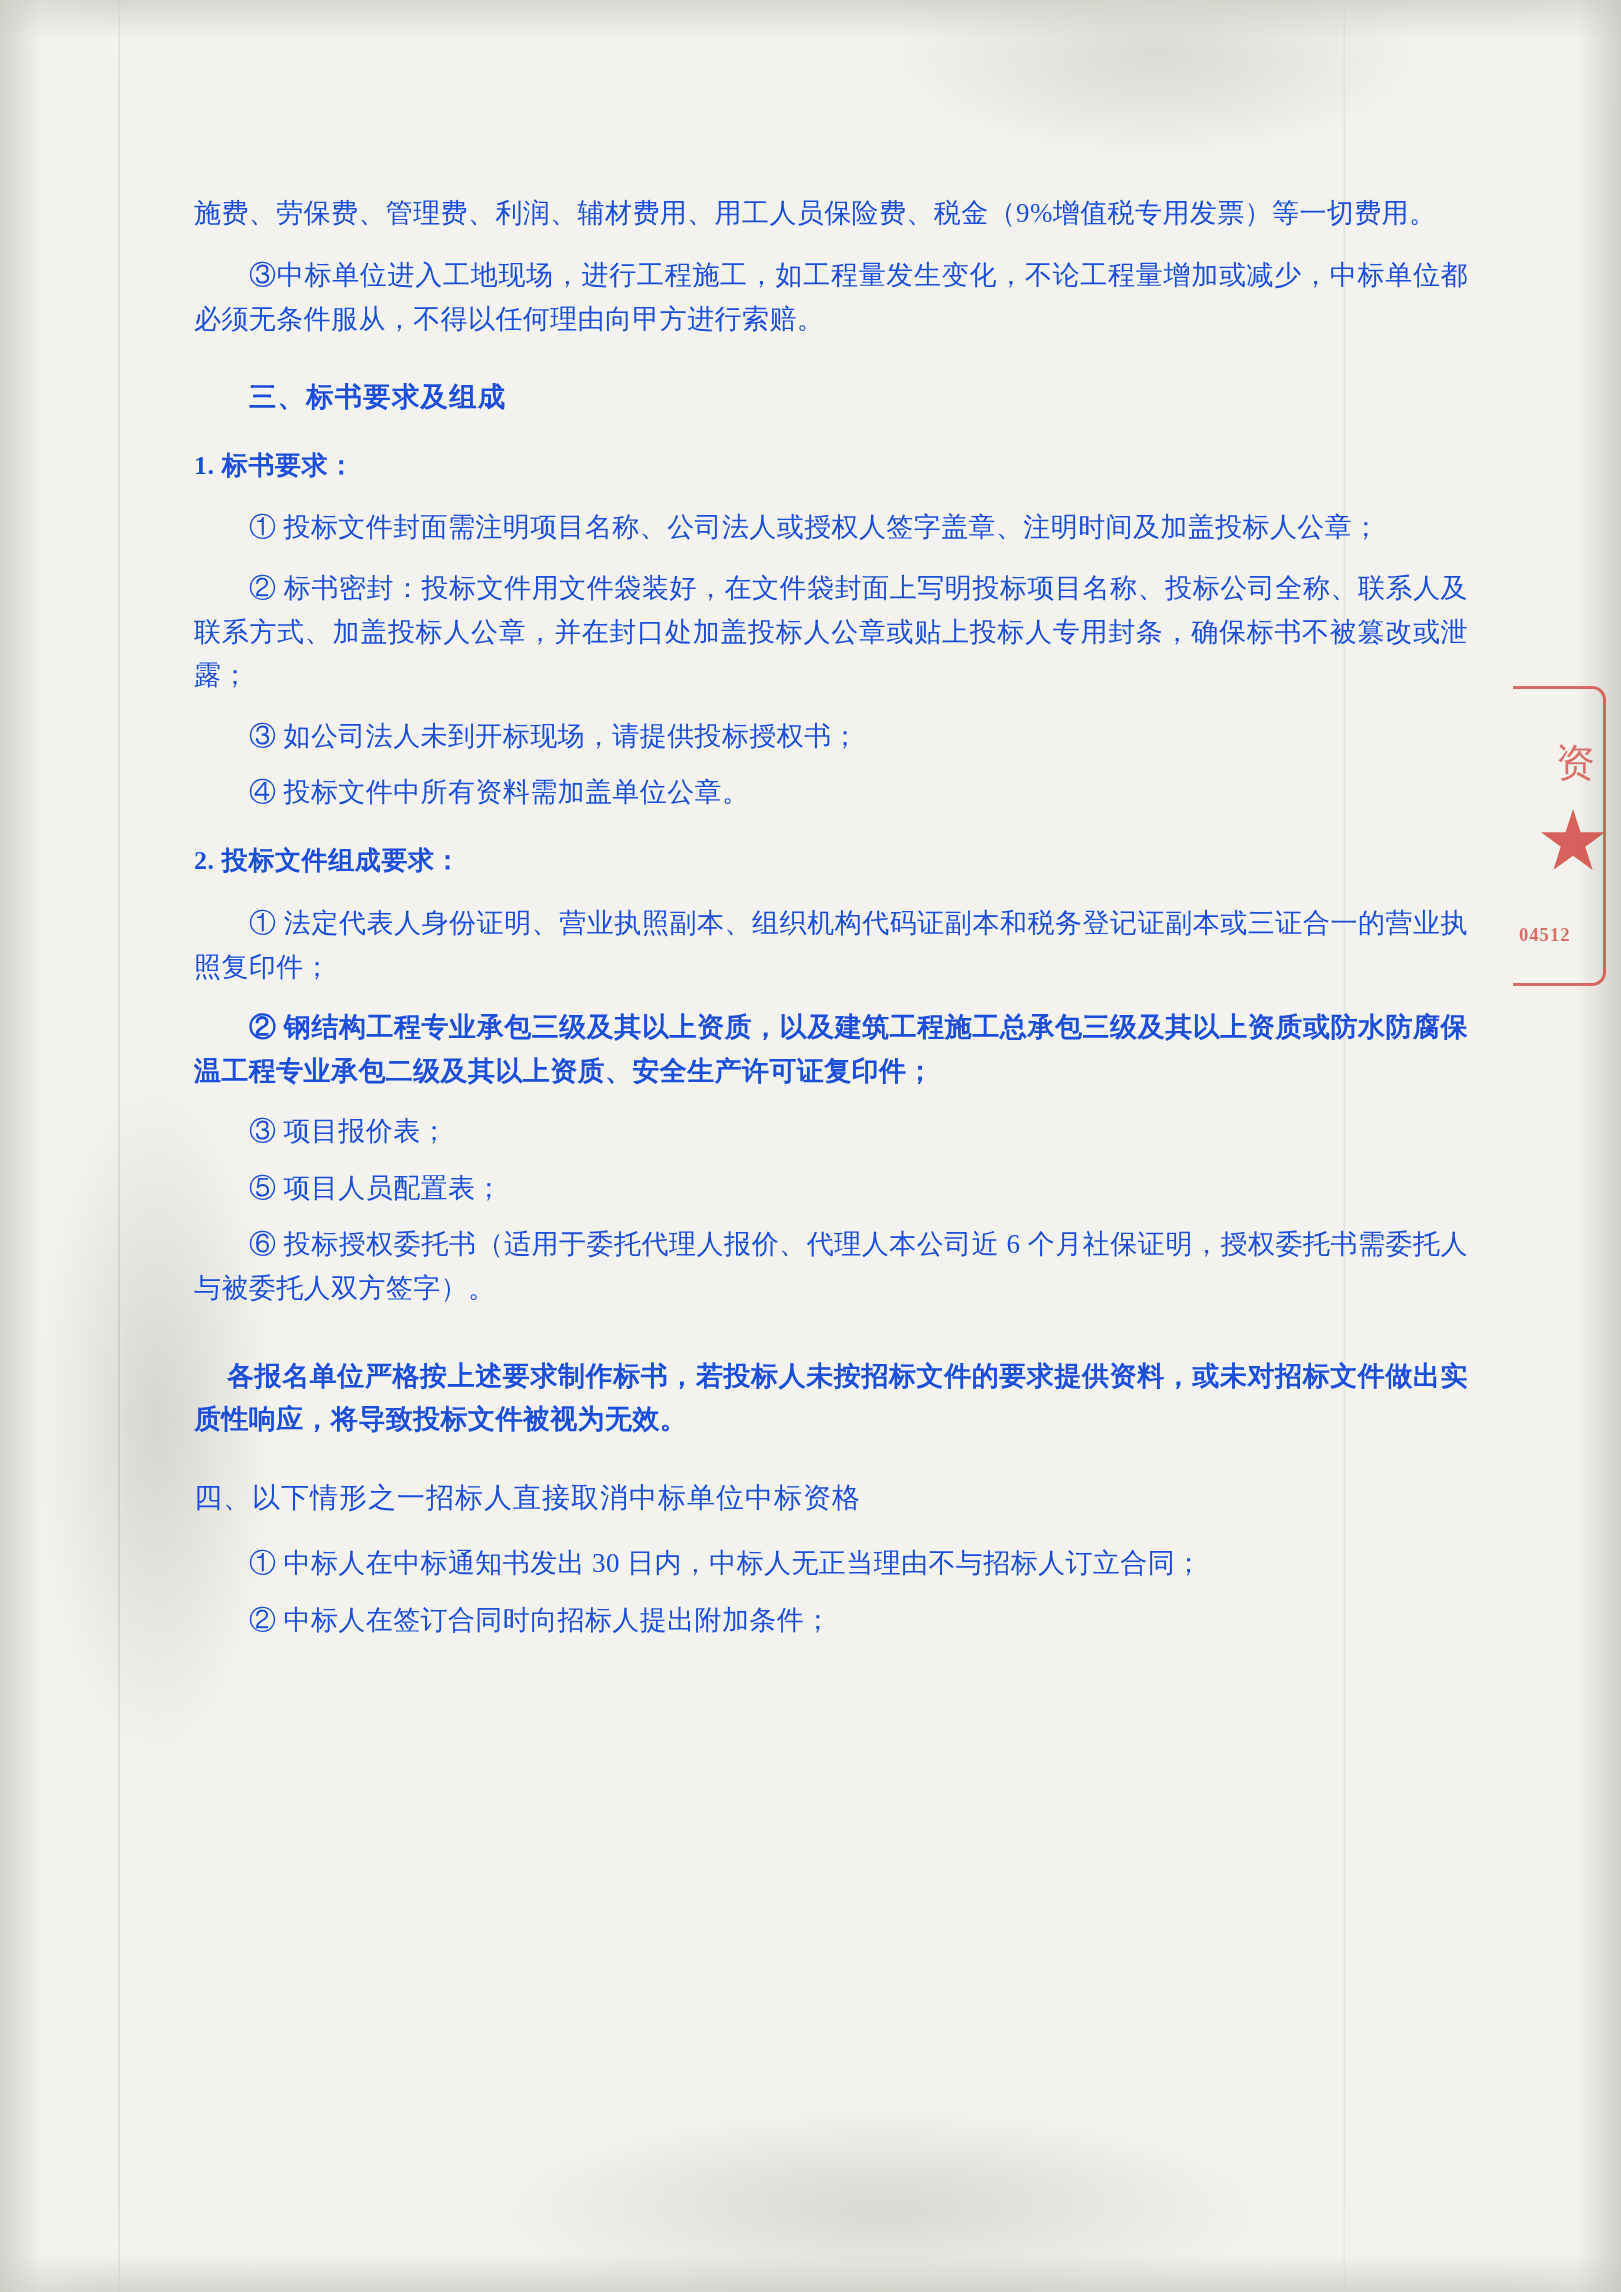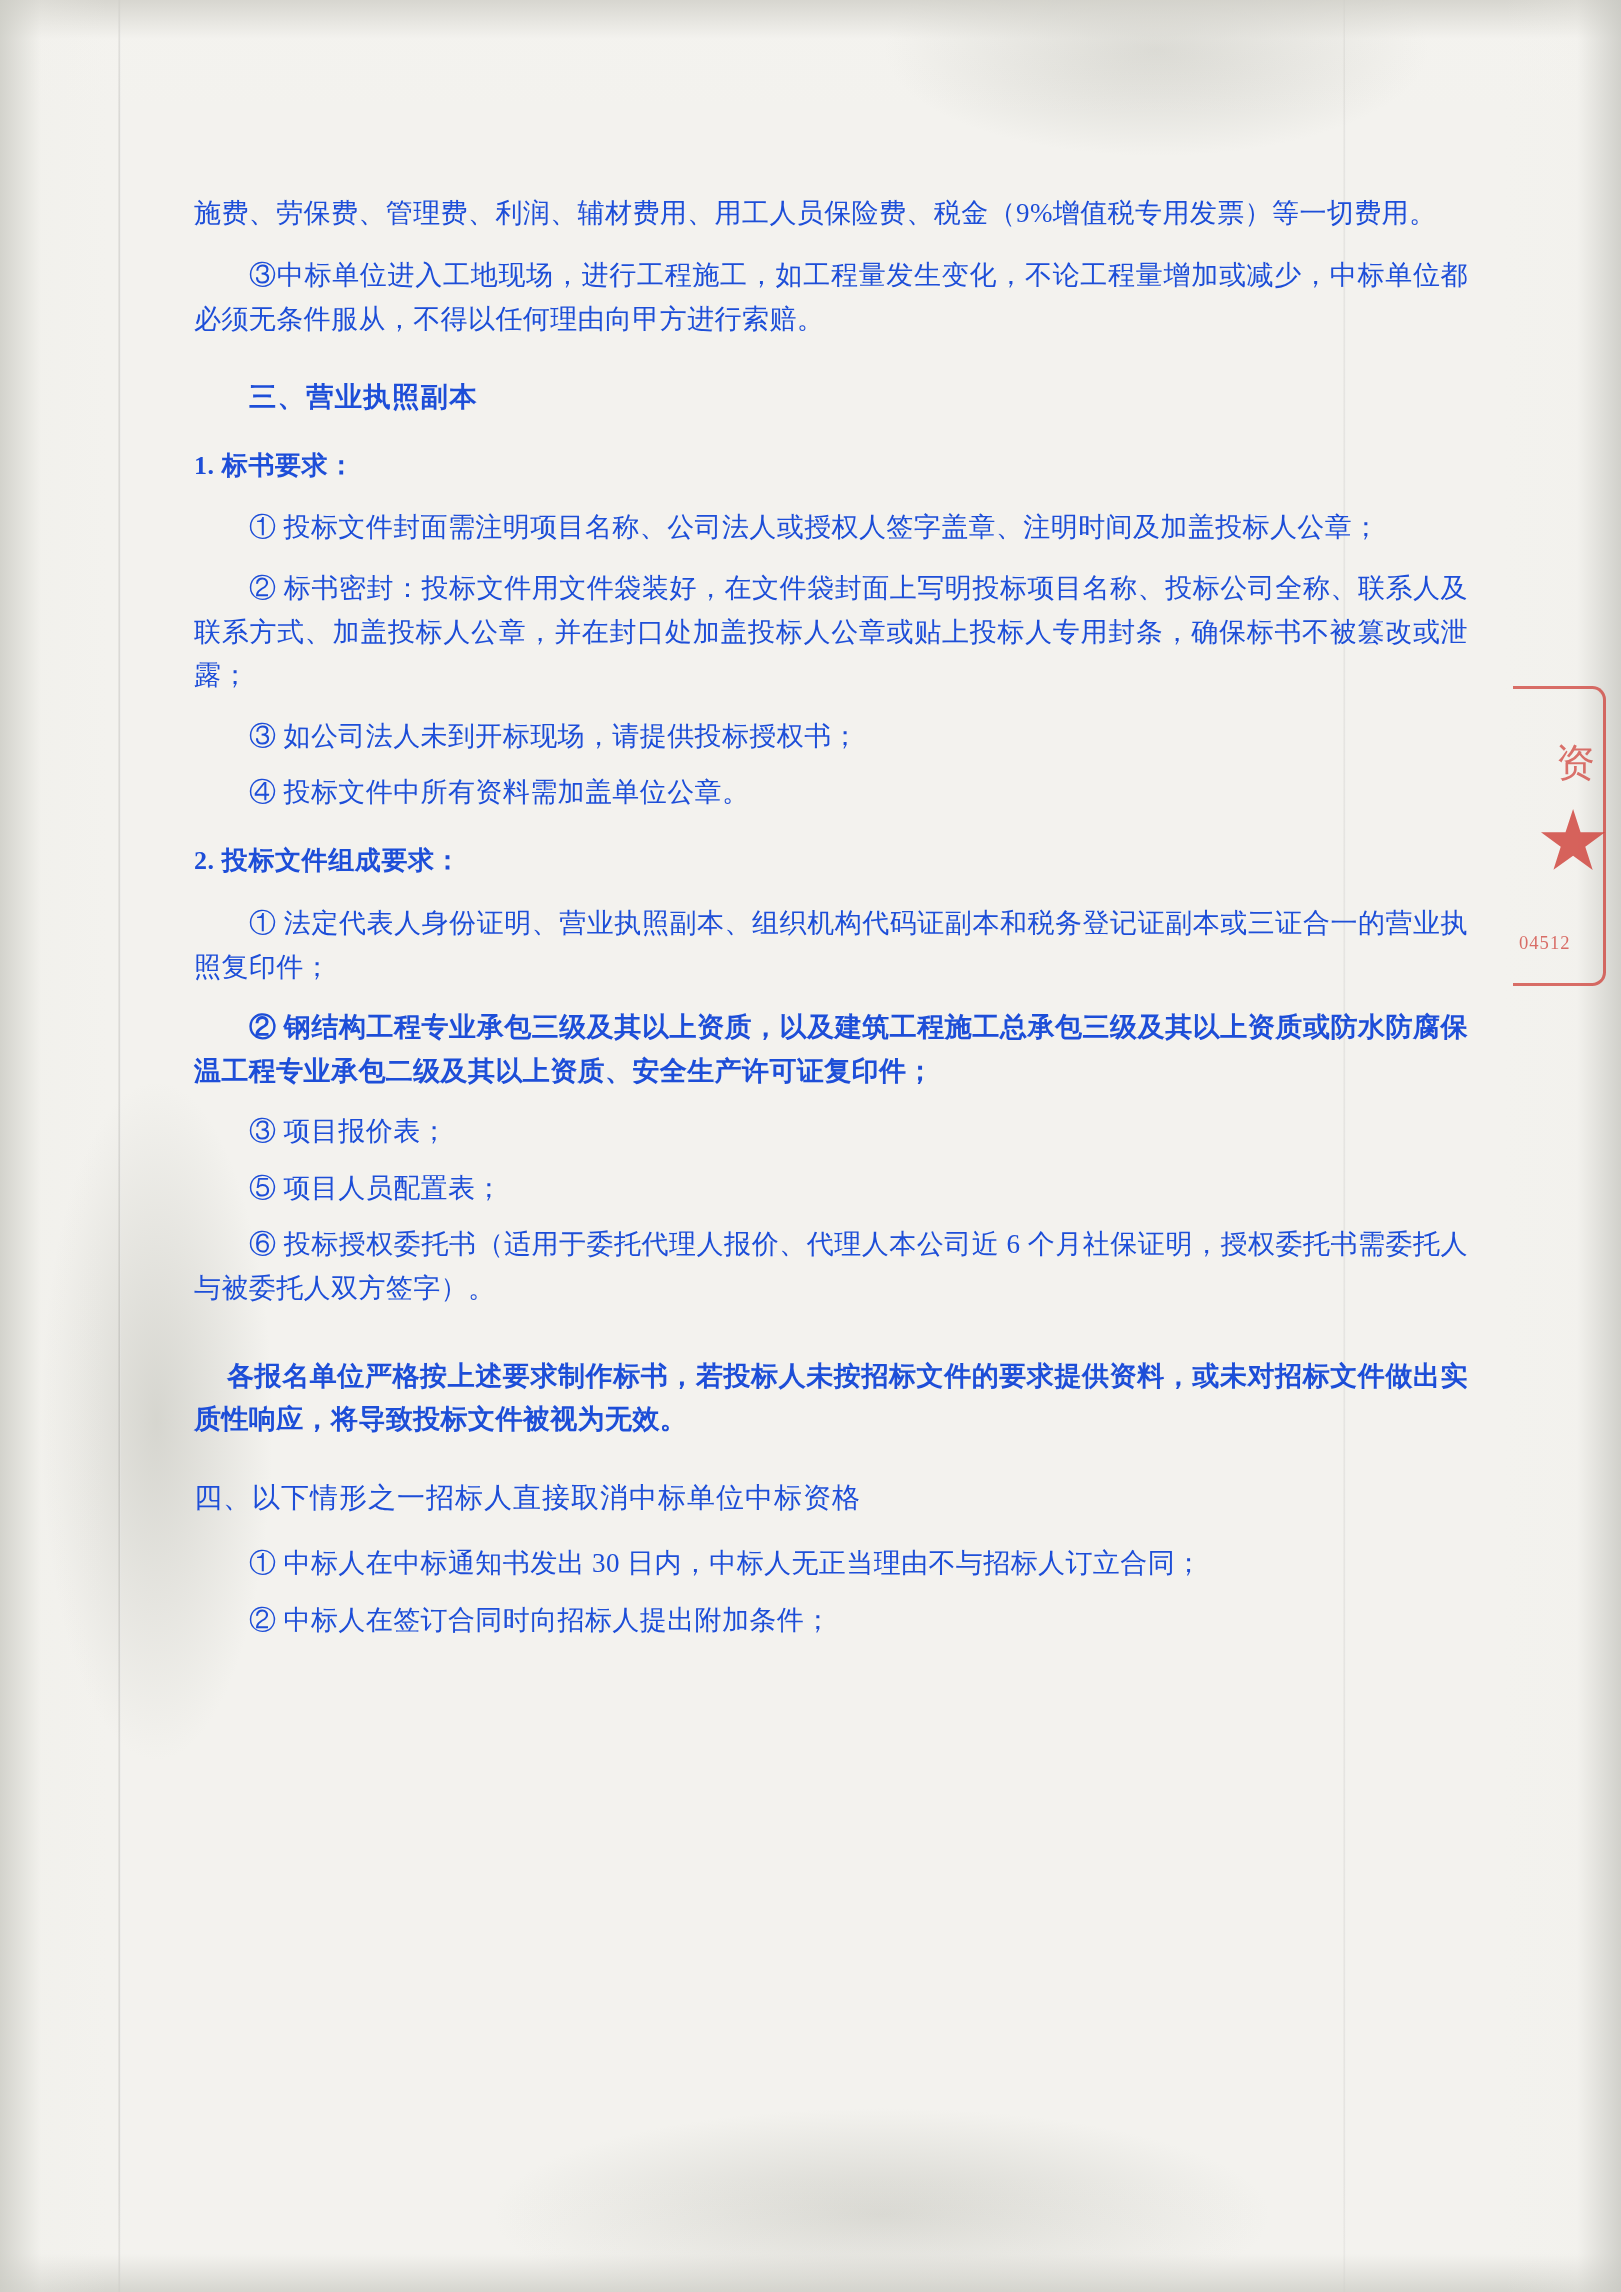--- a/index.html
+++ b/index.html
@@ -128,46 +128,47 @@
     left: 51px;
     top: 25.5px;
     color: #cf3a33;
     font-size: 39px;
     opacity: .7;
     writing-mode: vertical-rl;
   }
   .seal .seal-num {
     position: absolute;
     left: 21.6px;
-    top: 246px;
+    top: 238px;
     color: #cf3a33;
     font-size: 18.6px;
     opacity: .72;
     letter-spacing: 1px;
+    font-weight: bold;
   }
 </style>
 </head>
 <body>
 
 <div class="page">
 
   <div class="blotch" style="left:882px; top:-59px; width:549px; height:216px;"></div>
   <div class="blotch" style="left:39px; top:1078px; width:235px; height:686px;"></div>
   <div class="blotch" style="left:490px; top:2107px; width:784px; height:216px;"></div>
 
   <div class="fold f1"></div>
   <div class="fold f2"></div>
 
   <div class="content">
 
     <p class="body">施费、劳保费、管理费、利润、辅材费用、用工人员保险费、税金（9%增值税专用发票）等一切费用。</p>
 
     <p class="indent">③中标单位进入工地现场，进行工程施工，如工程量发生变化，不论工程量增加或减少，中标单位都必须无条件服从，不得以任何理由向甲方进行索赔。</p>
 
-    <p class="heading">三、营业执照副本</p>
+    <p class="heading">三、标书要求及组成</p>
 
     <p class="numlabel">1. 标书要求：</p>
 
     <p class="item">① 投标文件封面需注明项目名称、公司法人或授权人签字盖章、注明时间及加盖投标人公章；</p>
     <p class="item">② 标书密封：投标文件用文件袋装好，在文件袋封面上写明投标项目名称、投标公司全称、联系人及联系方式、加盖投标人公章，并在封口处加盖投标人公章或贴上投标人专用封条，确保标书不被篡改或泄露；</p>
     <p class="item item-tight">③ 如公司法人未到开标现场，请提供投标授权书；</p>
     <p class="item item-tight">④ 投标文件中所有资料需加盖单位公章。</p>
 
     <p class="numlabel">2. 投标文件组成要求：</p>
 

